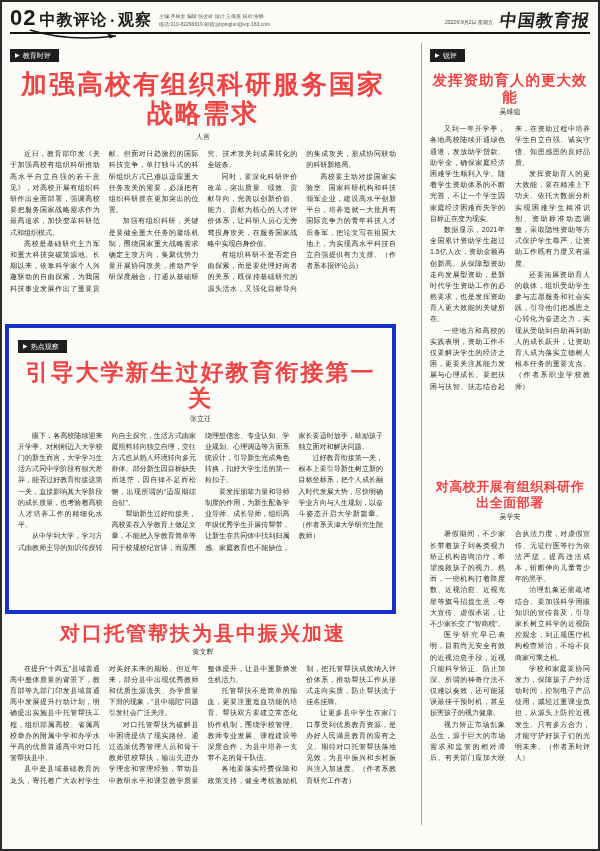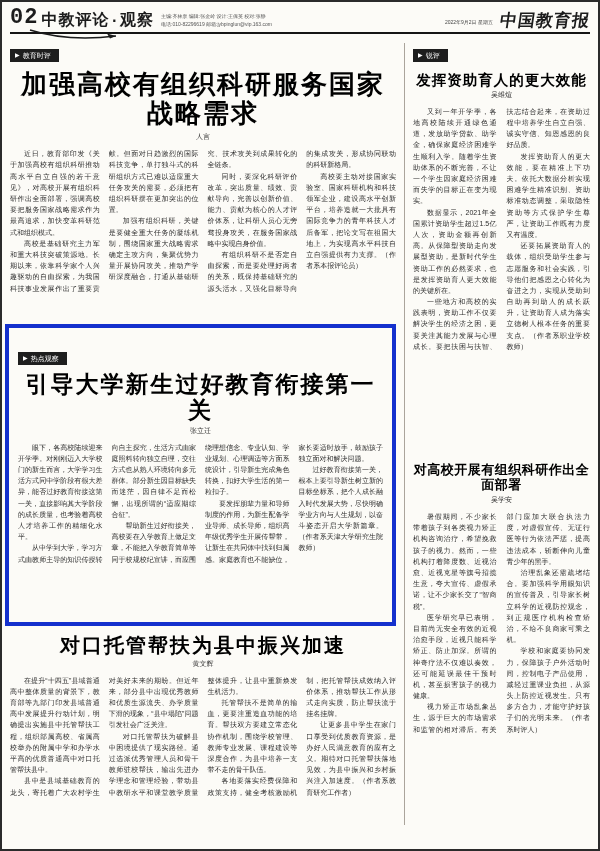--- a/index.html
+++ b/index.html
@@ -1,52 +1,52 @@
 <!DOCTYPE html>
 <html><head>
 <meta charset="utf-8">
 <style>
   html,body{margin:0;padding:0;background:#ffffff;}
   body{width:600px;height:851px;font-family:"Liberation Sans",sans-serif;}
   .page{box-sizing:border-box;width:600px;height:851px;border:2px solid #2b2b2b;
         background:#fcfbf7;padding:5px 8px;color:#1c1c1c;overflow:hidden;position:relative;}
   
   .hdr{display:flex;align-items:flex-end;}
-  .pagenum{font-family:Liberation Mono, monospace;font-weight:700;font-size:22px;line-height:1;letter-spacing:1px;}
+  .pagenum{font-family:Liberation Sans, sans-serif;font-weight:700;font-size:22px;line-height:1;letter-spacing:1px;}
   .section-title{font-weight:700;font-size:16px;line-height:1;margin-left:3px;letter-spacing:1px;font-family:Liberation Mono, monospace;}
   .staff{font-size:5px;color:#555;line-height:1.5;margin-left:7px;padding-bottom:1px;}
   .hdr-right{margin-left:auto;display:flex;align-items:flex-end;gap:7px;}
   .dateline{font-size:5px;color:#444;padding-bottom:4px;white-space:nowrap;}
   .masthead{font-family:"DejaVu Serif",serif;font-weight:700;font-size:17px;line-height:1;
             transform:skewX(-8deg);letter-spacing:1px;}
   .rule{border-top:2px solid #151515;margin-top:3px;}
   .swoosh{position:absolute;left:26px;top:27px;}
   
   .main{display:flex;margin-top:9px;height:782px;}
   .col-left{width:386px;flex:none;}
-  .col-right{flex:1;border-left:1px solid #aaa49b;margin-left:8px;padding-left:8px;min-width:0;}
+  .col-right{flex:1;border-left:1px solid #aaa49b;margin-left:25px;padding-left:8px;min-width:0;}
   
   .tag{display:inline-flex;align-items:center;gap:3px;background:#1e1e1e;color:#fff;
        font-size:7px;line-height:1;padding:3px 8px 3px 5px;}
   .tag .tri{font-size:6px;line-height:1;}
-  .headline{font-family:"DejaVu Serif",serif;font-weight:700;text-align:center;color:#000000;}
+  .headline{font-family:"DejaVu Serif",serif;font-weight:700;text-align:center;color:#ef4444;}
   .h-lead{font-size:26px;letter-spacing:2px;margin:8px 0 3px;line-height:1.15;}
   .h-feature{font-size:23px;letter-spacing:2px;margin:6px 0 2px;line-height:1.15;}
   .h-bottom{font-size:20px;letter-spacing:2px;margin:6px 0 2px;line-height:1.15;}
   .h-side{font-size:14.5px;letter-spacing:1px;margin:9px 0 2px;line-height:1.2;}
   .h-side2{font-size:13px;letter-spacing:0.5px;margin:10px 0 2px;line-height:1.2;}
   .author{text-align:center;font-size:7px;color:#333;margin:2px 0 6px;}
   .body{font-size:7px;line-height:1.6;text-align:justify;color:#2d2d2d;overflow:hidden;}
   .body p{margin:0;text-indent:2em;}
   .cols4{column-count:4;column-gap:9px;}
   .cols2{column-count:2;column-gap:10px;}
   .ht-a{height:168px;} .ht-b{height:172px;} .ht-c{height:206px;}
   .ht-d{height:346px;} .ht-e{height:292px;}
   
-  .feature-box{border:4px solid #1430cd;margin:8px 0 8px -5px;padding:18px 9px 8px;background:#fcfbf7;}
+  .feature-box{border:4px solid #1430cd;margin:8px 0 8px -5px;padding:6px 9px 8px;background:#fcfbf7;}
 </style>
 </head>
 <body>
 
 <div class="page">
 
   <header class="hdr">
     <span class="pagenum">02</span>
     <span class="section-title">中教评论·观察</span>
     <span class="staff">

